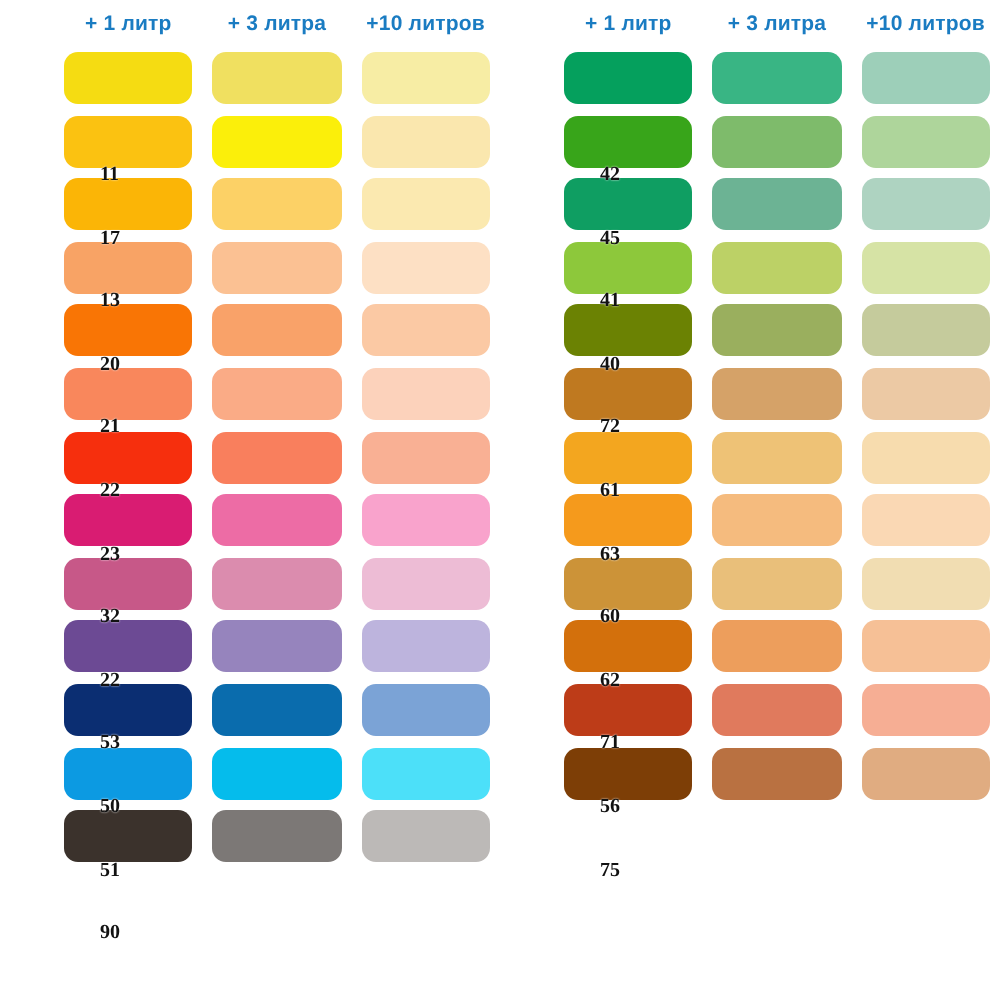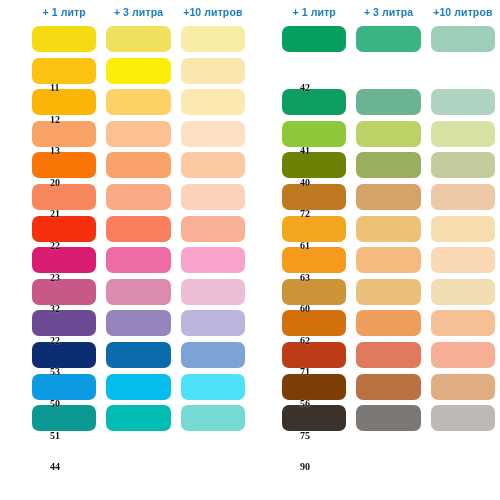--- a/index.html
+++ b/index.html
@@ -125,21 +125,27 @@
           <div class="swatch c1" title="42 + 3 литра" style="background: rgb(57, 181, 132);"></div>
           <div class="swatch c2" title="42 +10 литров" style="background: rgb(157, 207, 185);"></div>
           <div class="code">42</div>
         </div>
       </div>
       <div class="srow">
         <div class="panel">
           <div class="swatch c0" title="12 + 1 литр" style="background: rgb(251, 194, 17);"></div>
           <div class="swatch c1" title="12 + 3 литра" style="background: rgb(251, 239, 10);"></div>
           <div class="swatch c2" title="12 +10 литров" style="background: rgb(250, 231, 174);"></div>
-          <div class="code">12</div>
+          <div class="code">17</div>
+        </div>
+        <div class="panel">
+          <div class="swatch c0" title="45 + 1 литр" style="background: rgb(56, 165, 26);"></div>
+          <div class="swatch c1" title="45 + 3 литра" style="background: rgb(126, 187, 107);"></div>
+          <div class="swatch c2" title="45 +10 литров" style="background: rgb(174, 213, 155);"></div>
+          <div class="code">45</div>
         </div>
       </div>
       <div class="srow">
         <div class="panel">
           <div class="swatch c0" title="13 + 1 литр" style="background: rgb(251, 181, 6);"></div>
           <div class="swatch c1" title="13 + 3 литра" style="background: rgb(252, 209, 102);"></div>
           <div class="swatch c2" title="13 +10 литров" style="background: rgb(251, 233, 176);"></div>
           <div class="code">13</div>
         </div>
         <div class="panel">
@@ -270,26 +276,20 @@
         </div>
         <div class="panel">
           <div class="swatch c0" title="75 + 1 литр" style="background: rgb(125, 62, 6);"></div>
           <div class="swatch c1" title="75 + 3 литра" style="background: rgb(185, 113, 65);"></div>
           <div class="swatch c2" title="75 +10 литров" style="background: rgb(224, 172, 129);"></div>
           <div class="code">75</div>
         </div>
       </div>
       <div class="srow">
         <div class="panel">
-          <div class="swatch c0" title="44 + 1 литр" style="background: rgb(10, 154, 147);"></div>
-          <div class="swatch c1" title="44 + 3 литра" style="background: rgb(3, 188, 179);"></div>
-          <div class="swatch c2" title="44 +10 литров" style="background: rgb(118, 217, 210);"></div>
-          <div class="code">44</div>
-        </div>
-        <div class="panel">
           <div class="swatch c0" title="90 + 1 литр" style="background: rgb(59, 50, 44);"></div>
           <div class="swatch c1" title="90 + 3 литра" style="background: rgb(124, 120, 118);"></div>
           <div class="swatch c2" title="90 +10 литров" style="background: rgb(188, 185, 183);"></div>
           <div class="code">90</div>
         </div>
       </div>
     </div>
 
 </div>
 

